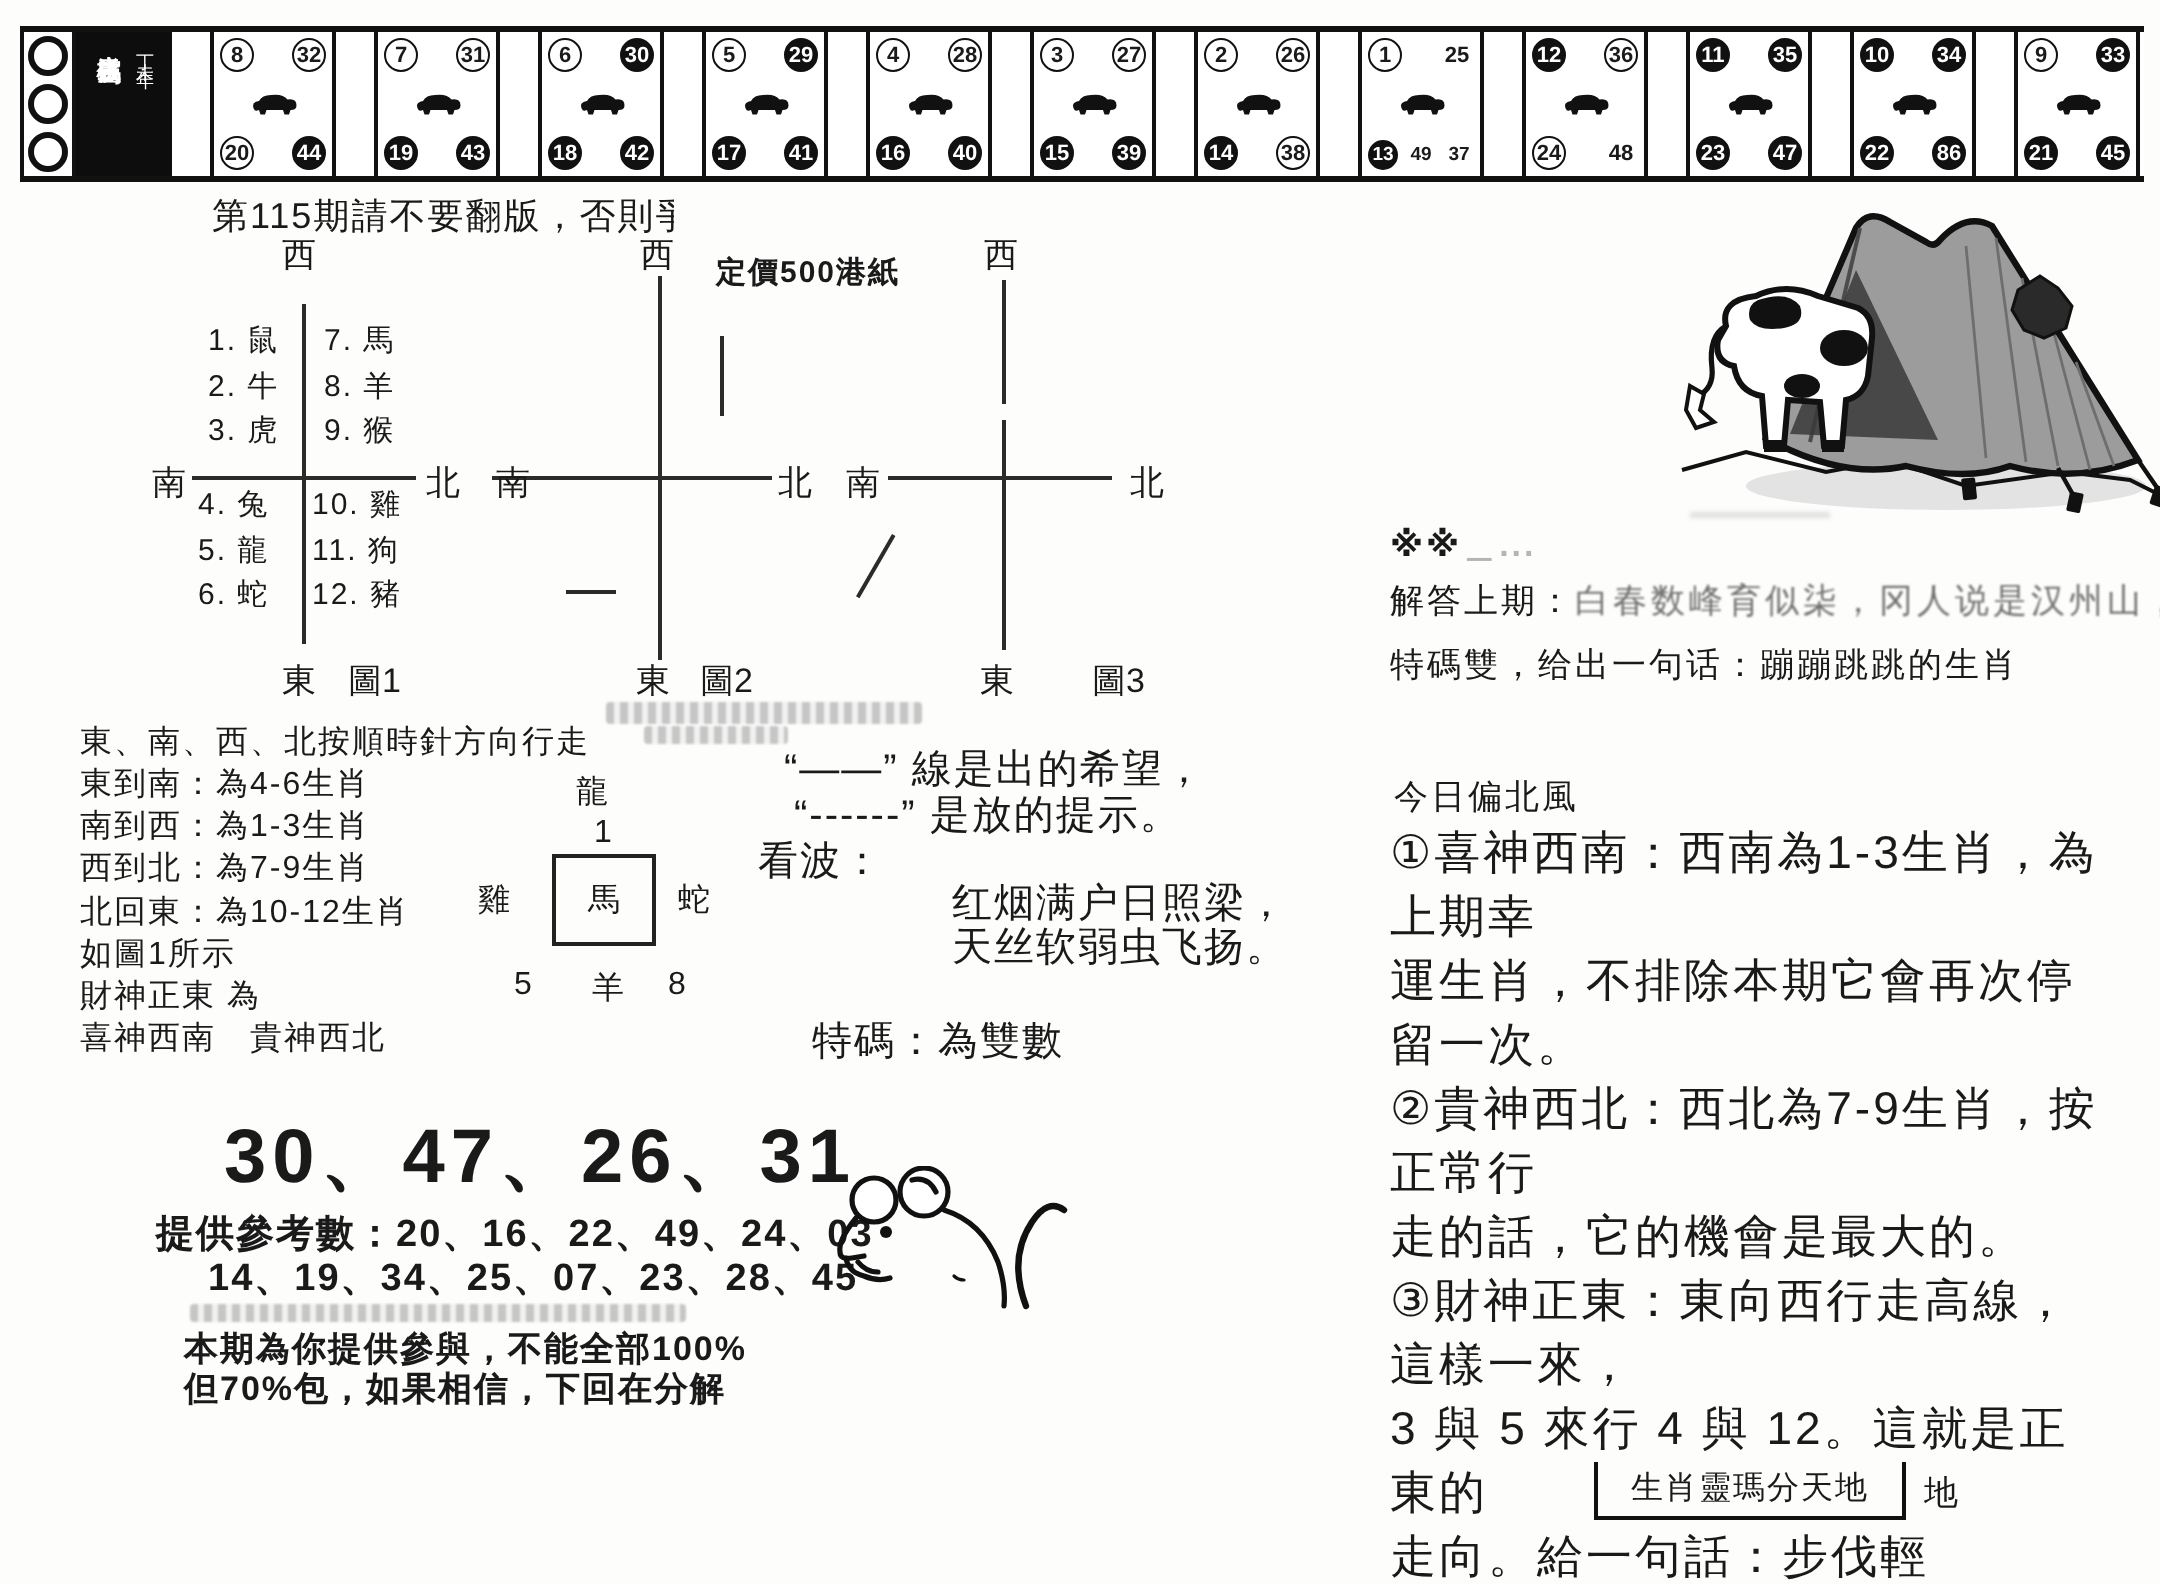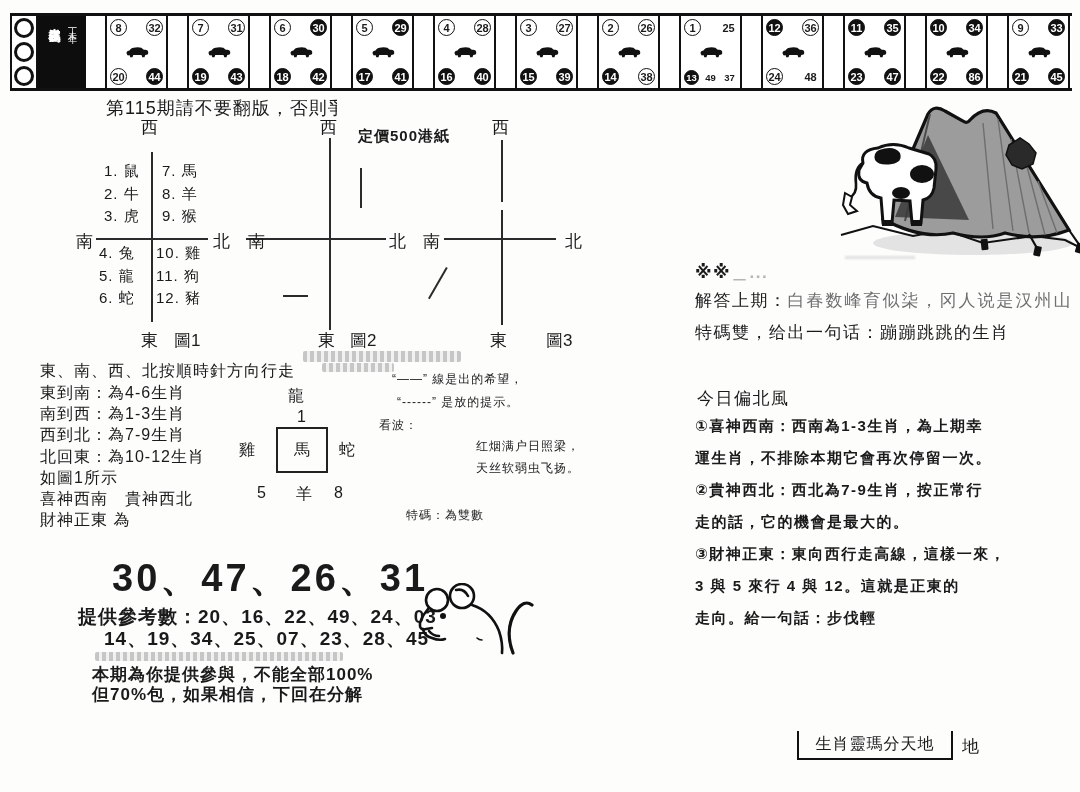--- a/index.html
+++ b/index.html
@@ -60,29 +60,29 @@
   .smudge-light{position:absolute;background:#d9d9d9;opacity:.8;filter:blur(1px);}
 
   
   .mini{position:absolute;font-size:16px;letter-spacing:1px;}
   .mini-box{position:absolute;border:2px solid #222;display:flex;align-items:center;justify-content:center;font-size:16px;}
 
   
   .leftline0{left:40px;top:361px;font-size:16px;letter-spacing:1px;font-weight:500;}
   .leftlines{left:40px;top:382px;width:330px;}
   .leftlines div{font-size:16px;line-height:21.2px;letter-spacing:1px;font-weight:500;}
-  .legend{font-size:12px;letter-spacing:1px;font-weight:500;}
+  .legend{font-size:20px;letter-spacing:1px;font-weight:500;}
   .bignums{left:112px;top:553px;font-size:38px;font-weight:700;letter-spacing:3px;}
   .refline{font-size:19px;font-weight:600;letter-spacing:1px;}
   .noteline{font-size:17px;font-weight:600;letter-spacing:1px;margin-left:14px;}
 
   
   .rc{font-size:17px;letter-spacing:1.5px;font-weight:500;}
   .rc-lines{left:695px;top:410px;width:360px;}
-  .rc-lines div{font-size:15px;line-height:32px;letter-spacing:1.5px;font-weight:700;}
+  .rc-lines div{font-size:23px;line-height:32px;letter-spacing:1.5px;font-weight:400;}
   .faded{color:#6f6f6f;filter:blur(.4px);letter-spacing:2px;}
 
   
   .footer-box{
     left:797px;top:731px;width:152px;height:27px;
     border-left:2px solid #111;border-right:2px solid #111;border-bottom:2px solid #111;
     display:flex;align-items:center;justify-content:center;font-size:16px;letter-spacing:1px;font-weight:500;
   }
 </style>
 </head>
@@ -324,22 +324,22 @@
 <div class="cmp" style="left:522px;top:329px;margin-left:24px;">圖3</div>
 
 <div class="abs leftline0 nowrap">東、南、西、北按順時針方向行走</div>
 <div class="smudge" style="left:322px;top:363px;width:72px;height:9px;"></div>
 <div class="abs leftlines">
     <div>東到南：為4-6生肖</div>
     <div>南到西：為1-3生肖</div>
     <div>西到北：為7-9生肖</div>
     <div>北回東：為10-12生肖</div>
     <div>如圖1所示</div>
+    <div>財神正東 為</div>
     <div>喜神西南　貴神西北</div>
-    <div>財神正東 為</div>
   </div>
 
 <div class="mini abs nowrap" style="left:288px;top:386px;">龍</div>
 <div class="mini abs nowrap" style="left:297px;top:408px;">1</div>
 <div class="mini abs nowrap" style="left:239px;top:440px;">雞</div>
 <div class="mini-box" style="left:276px;top:427px;width:48px;height:42px;">
     <span>馬</span>
   </div>
 <div class="mini abs nowrap" style="left:339px;top:440px;">蛇</div>
 <div class="mini abs nowrap" style="left:257px;top:484px;">5</div>

